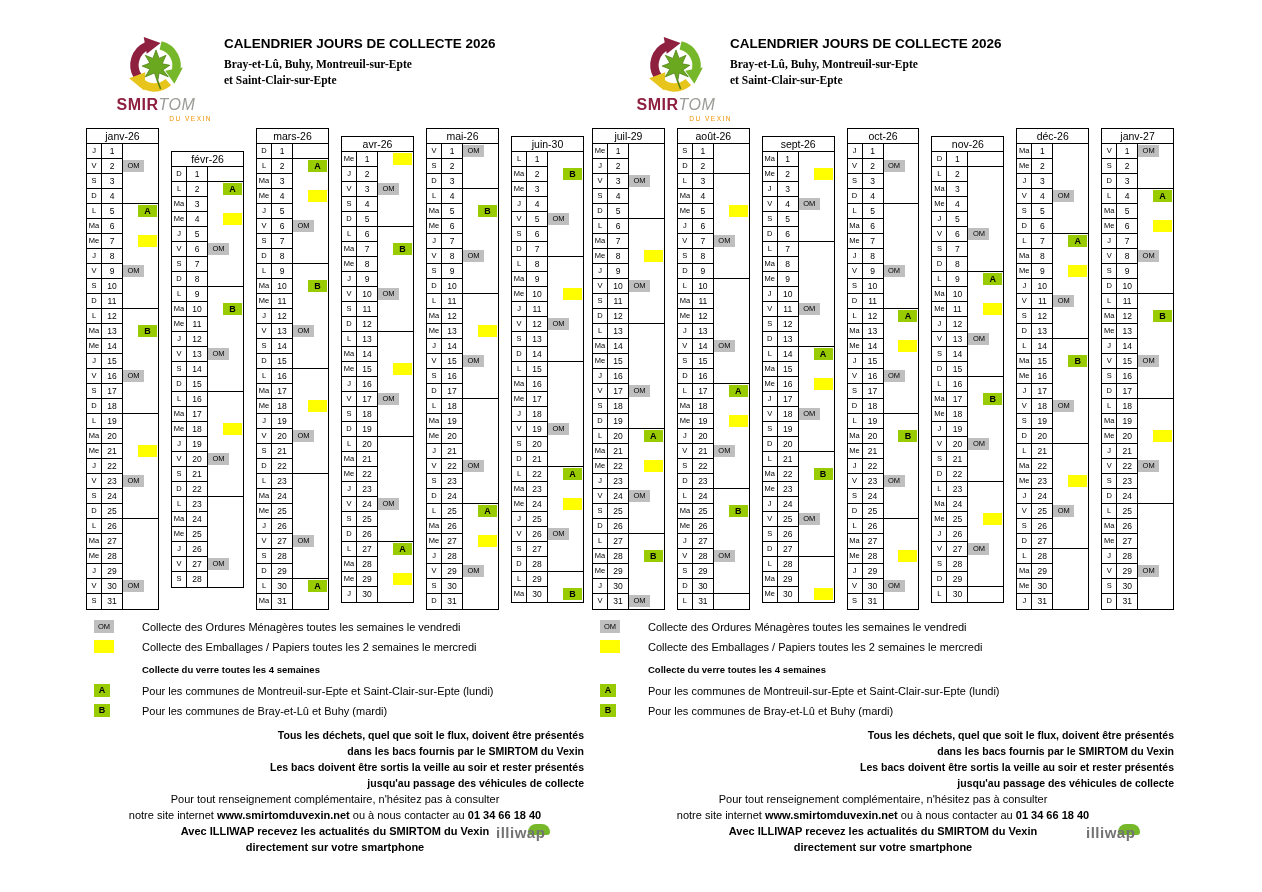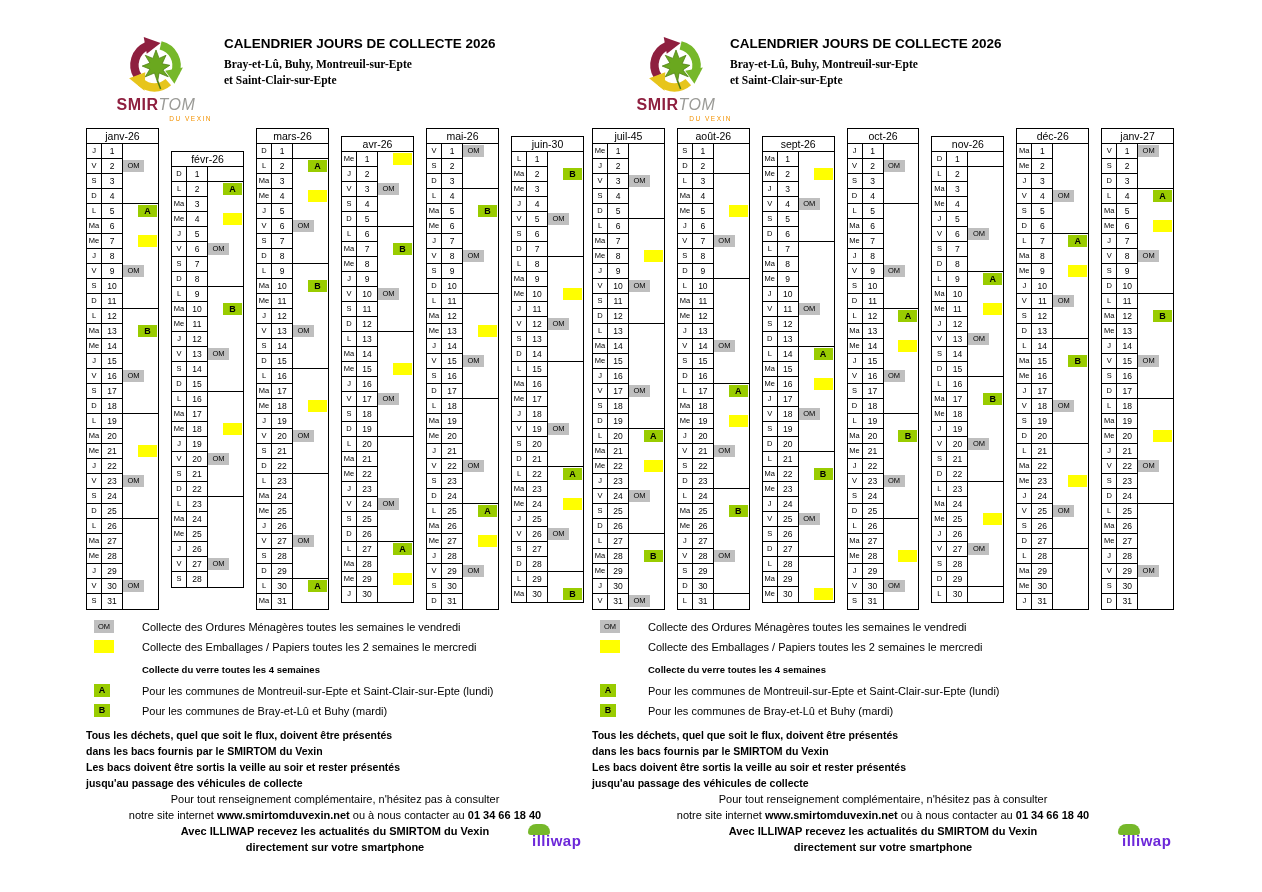--- a/index.html
+++ b/index.html
@@ -42,26 +42,26 @@
   .yl-box{position:absolute;right:1px;top:1px;width:19px;height:12px;background:var(--emb-bg);}
   .ab-box{position:absolute;right:1px;top:1px;width:19px;height:12px;background:var(--verre-bg);font-size:9px;font-weight:bold;text-align:center;line-height:12px;}
   .legend{margin:10px 0 0 8px;}
   .lrow{display:flex;align-items:center;margin-bottom:7px;}
   .lswatch{flex:none;width:20px;height:13px;margin-right:28px;font-size:7.5px;text-align:center;line-height:13px;}
   .lswatch.om{background:var(--om-bg);}
   .lswatch.yl{background:var(--emb-bg);}
   .lswatch.ab{width:16px;background:var(--verre-bg);font-weight:bold;font-size:9px;margin-right:32px;}
   .ltext{font-size:11px;}
   .lverre{font-size:9.5px;font-weight:bold;margin:11px 0 9px 48px;}
-  .rules{margin-top:10px;text-align:left;font-weight:bold;font-size:10.5px;line-height:16px;}
+  .rules{margin-top:10px;text-align:right;font-weight:bold;font-size:10.5px;line-height:16px;}
   .contact{text-align:center;font-size:11px;line-height:16px;}
   .contact .b{font-weight:bold;}
   .illiwap{position:absolute;top:792px;right:30px;width:58px;height:40px;}
   .illiwap-leaf{position:absolute;top:2px;right:4px;width:22px;height:11px;background:var(--logo-green);border-radius:50% 50% 4px 4px / 100% 100% 4px 4px;}
-  .illiwap-text{position:absolute;bottom:13px;left:0;color:#6d28d9;font-weight:bold;font-size:15px;letter-spacing:.5px;margin-left:36px;}
+  .illiwap-text{position:absolute;bottom:21px;left:0;color:#737373;font-weight:bold;font-size:15px;letter-spacing:.5px;}
 </style>
 </head>
 <body>
 
 <section class="page" style="width:498px">
   <div class="page-header">
     <div class="smirtom-logo">
       <svg width="78" height="66" viewBox="0 0 100 86">
         <path class="arw-red" d="M26 60 A 27 27 0 0 1 38 21" fill="none" stroke-width="11"></path>
         <polygon class="hd-red" points="34,9 56,17 38,31"></polygon>
@@ -1176,21 +1176,21 @@
       <div class="title">CALENDRIER JOURS DE COLLECTE 2026</div>
       <div class="subtitle-wrap">
         <div class="subtitle">Bray-et-Lû, Buhy, Montreuil-sur-Epte</div>
         <div class="subtitle">et Saint-Clair-sur-Epte</div>
       </div>
     </div>
   </div>
 
   <div class="months">
       <div class="month">
-        <div class="mhead">juil-45</div>
+        <div class="mhead">juil-29</div>
         <div class="mrow">
           <div class="dl">Me</div>
           <div class="dn">1</div>
           <div class="mk"></div>
         </div>
         <div class="mrow">
           <div class="dl">J</div>
           <div class="dn">2</div>
           <div class="mk"></div>
         </div>

